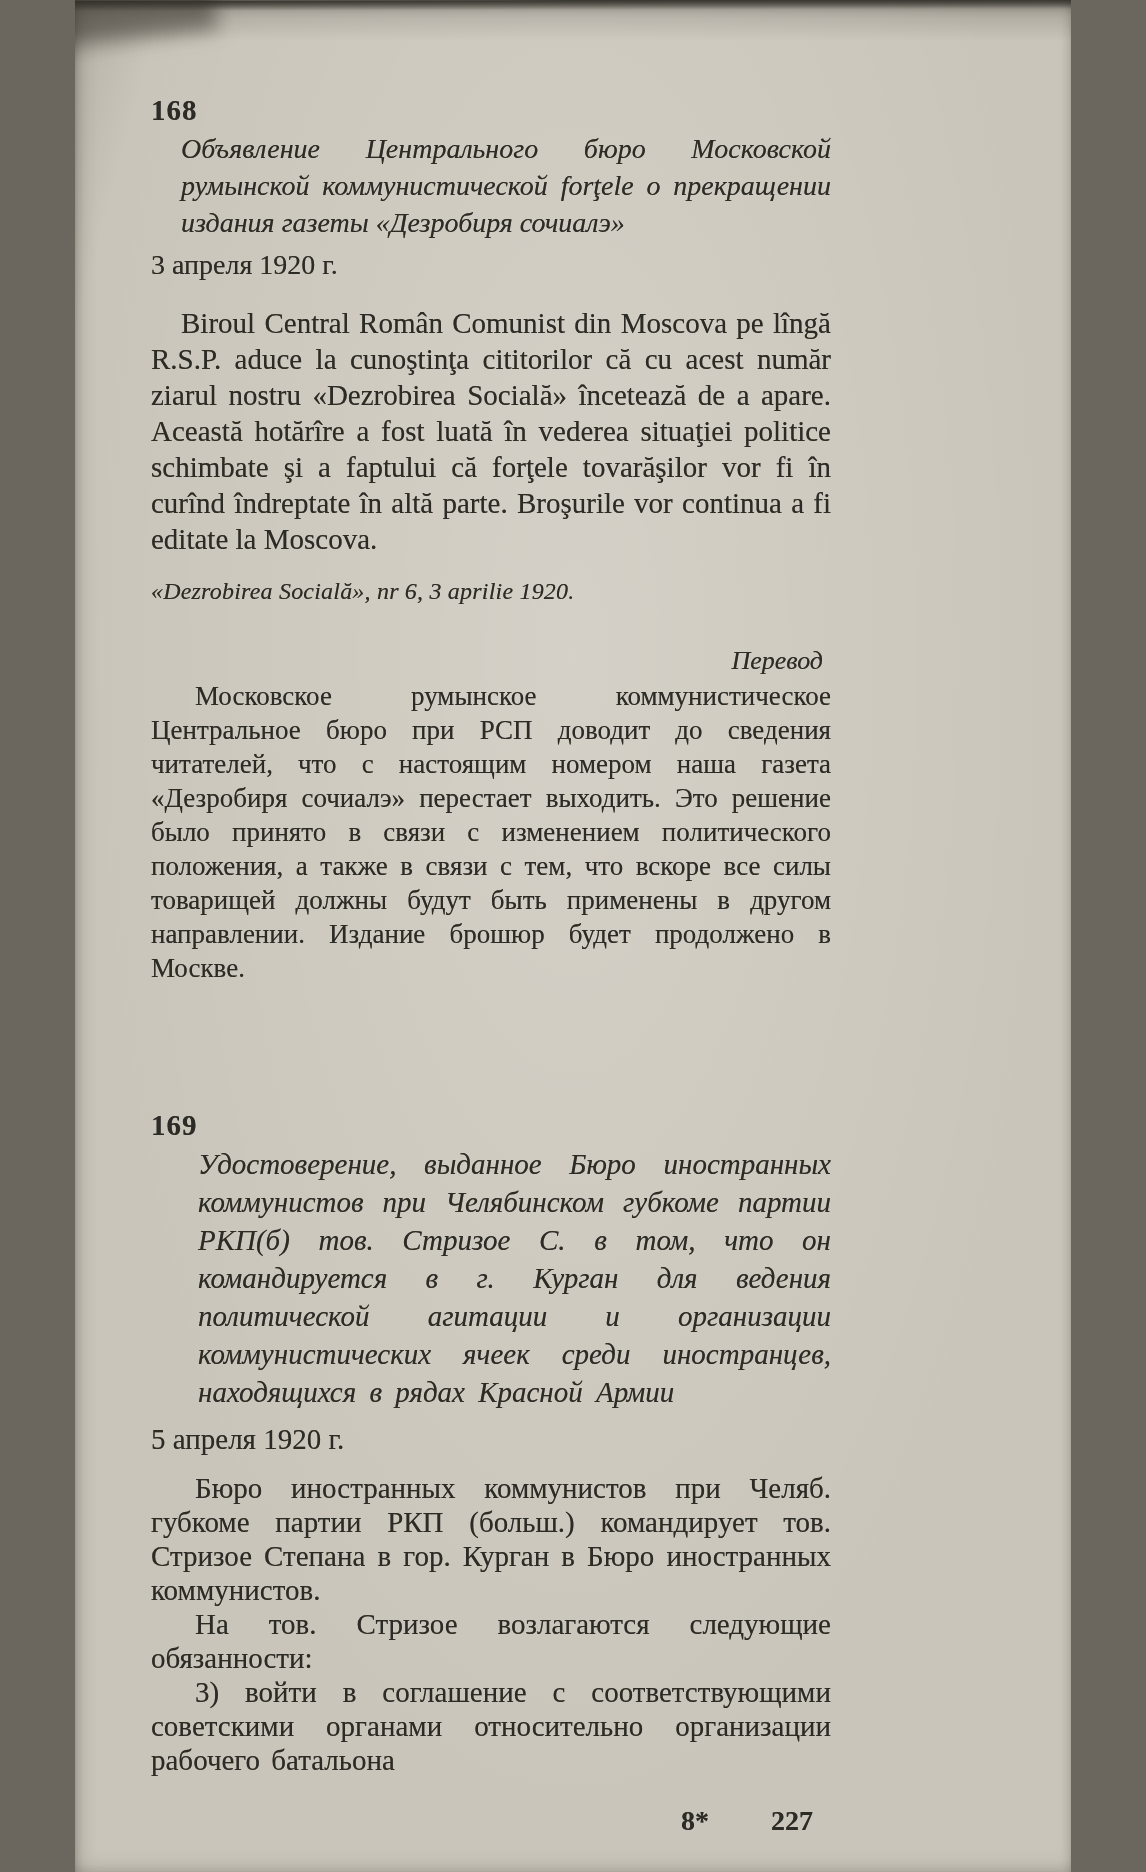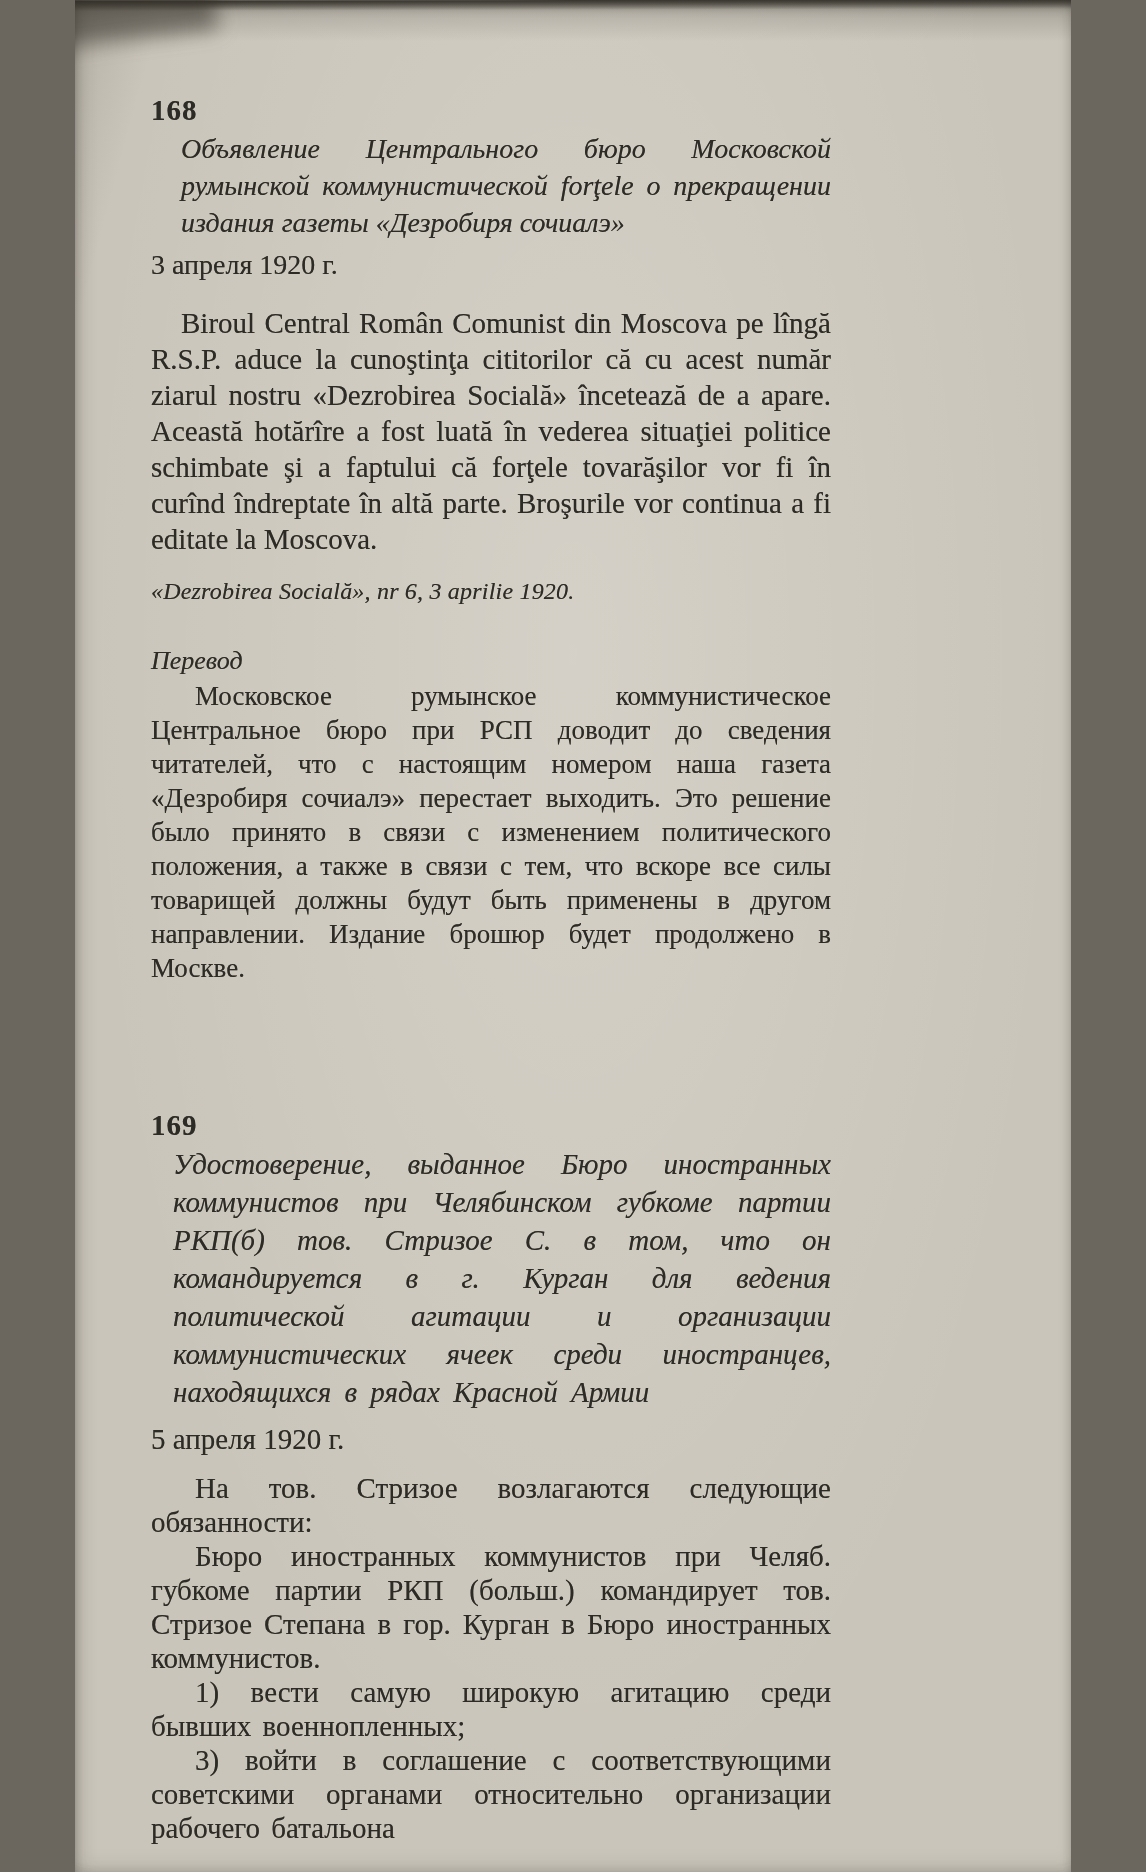--- a/index.html
+++ b/index.html
@@ -63,21 +63,21 @@
   }
 
   .doc-heading {
     font-style: italic;
     margin-left: 30px;
     text-align: justify;
     font-size: 28px;
     line-height: 37px;
   }
   .doc-heading.spread {
-    margin-left: 22px;
+    margin-left: 47px;
     line-height: 38px;
     font-size: 29px;
     word-spacing: 6px;
   }
 
   .doc-date {
     padding-right: 72px;
     margin-top: 6px;
     font-size: 28px;
   }
@@ -99,21 +99,21 @@
 
   .source-line {
     font-style: italic;
     font-size: 24px;
     margin-top: 16px;
     letter-spacing: 0.2px;
   }
 
   .translation-label {
     font-style: italic;
-    text-align: left;
+    text-align: right;
     padding-right: 8px;
     margin-top: 34px;
     font-size: 26px;
   }
 
   .body-ru {
     text-align: justify;
     text-indent: 44px;
     font-size: 27px;
     line-height: 34px;
@@ -166,23 +166,22 @@
     </section>
 
     <section class="doc-169">
       <span class="doc-num">169</span>
 
       <div class="doc-heading spread">Удостоверение, выданное Бюро иностранных коммунистов при Челябинском губкоме партии РКП(б) тов. Стризое С. в том, что он командируется в г. Курган для ведения политической агитации и организации коммунистических ячеек среди иностранцев, находящихся в рядах Красной Армии</div>
 
       <div class="doc-date second">5 апреля 1920 г.</div>
 
       <div class="body-169">
+        <p>Бюро иностранных коммунистов при Челяб. губкоме партии РКП (больш.) командирует тов. Стризое Степана в гор. Курган в Бюро иностранных коммунистов.</p>
         <p>На тов. Стризое возлагаются следующие обязанности:</p>
-        <p>Бюро иностранных коммунистов при Челяб. губкоме партии РКП (больш.) командирует тов. Стризое Степана в гор. Курган в Бюро иностранных коммунистов.</p>
-        <p>1) вести самую широкую агитацию среди бывших военнопленных;</p>
         <p>3) войти в соглашение с соответствующими советскими органами относительно организации рабочего батальона</p>
       </div>
     </section>
 
     <div class="footer-row">
       <span>8*</span>
       <span>227</span>
     </div>
 
   </div>

